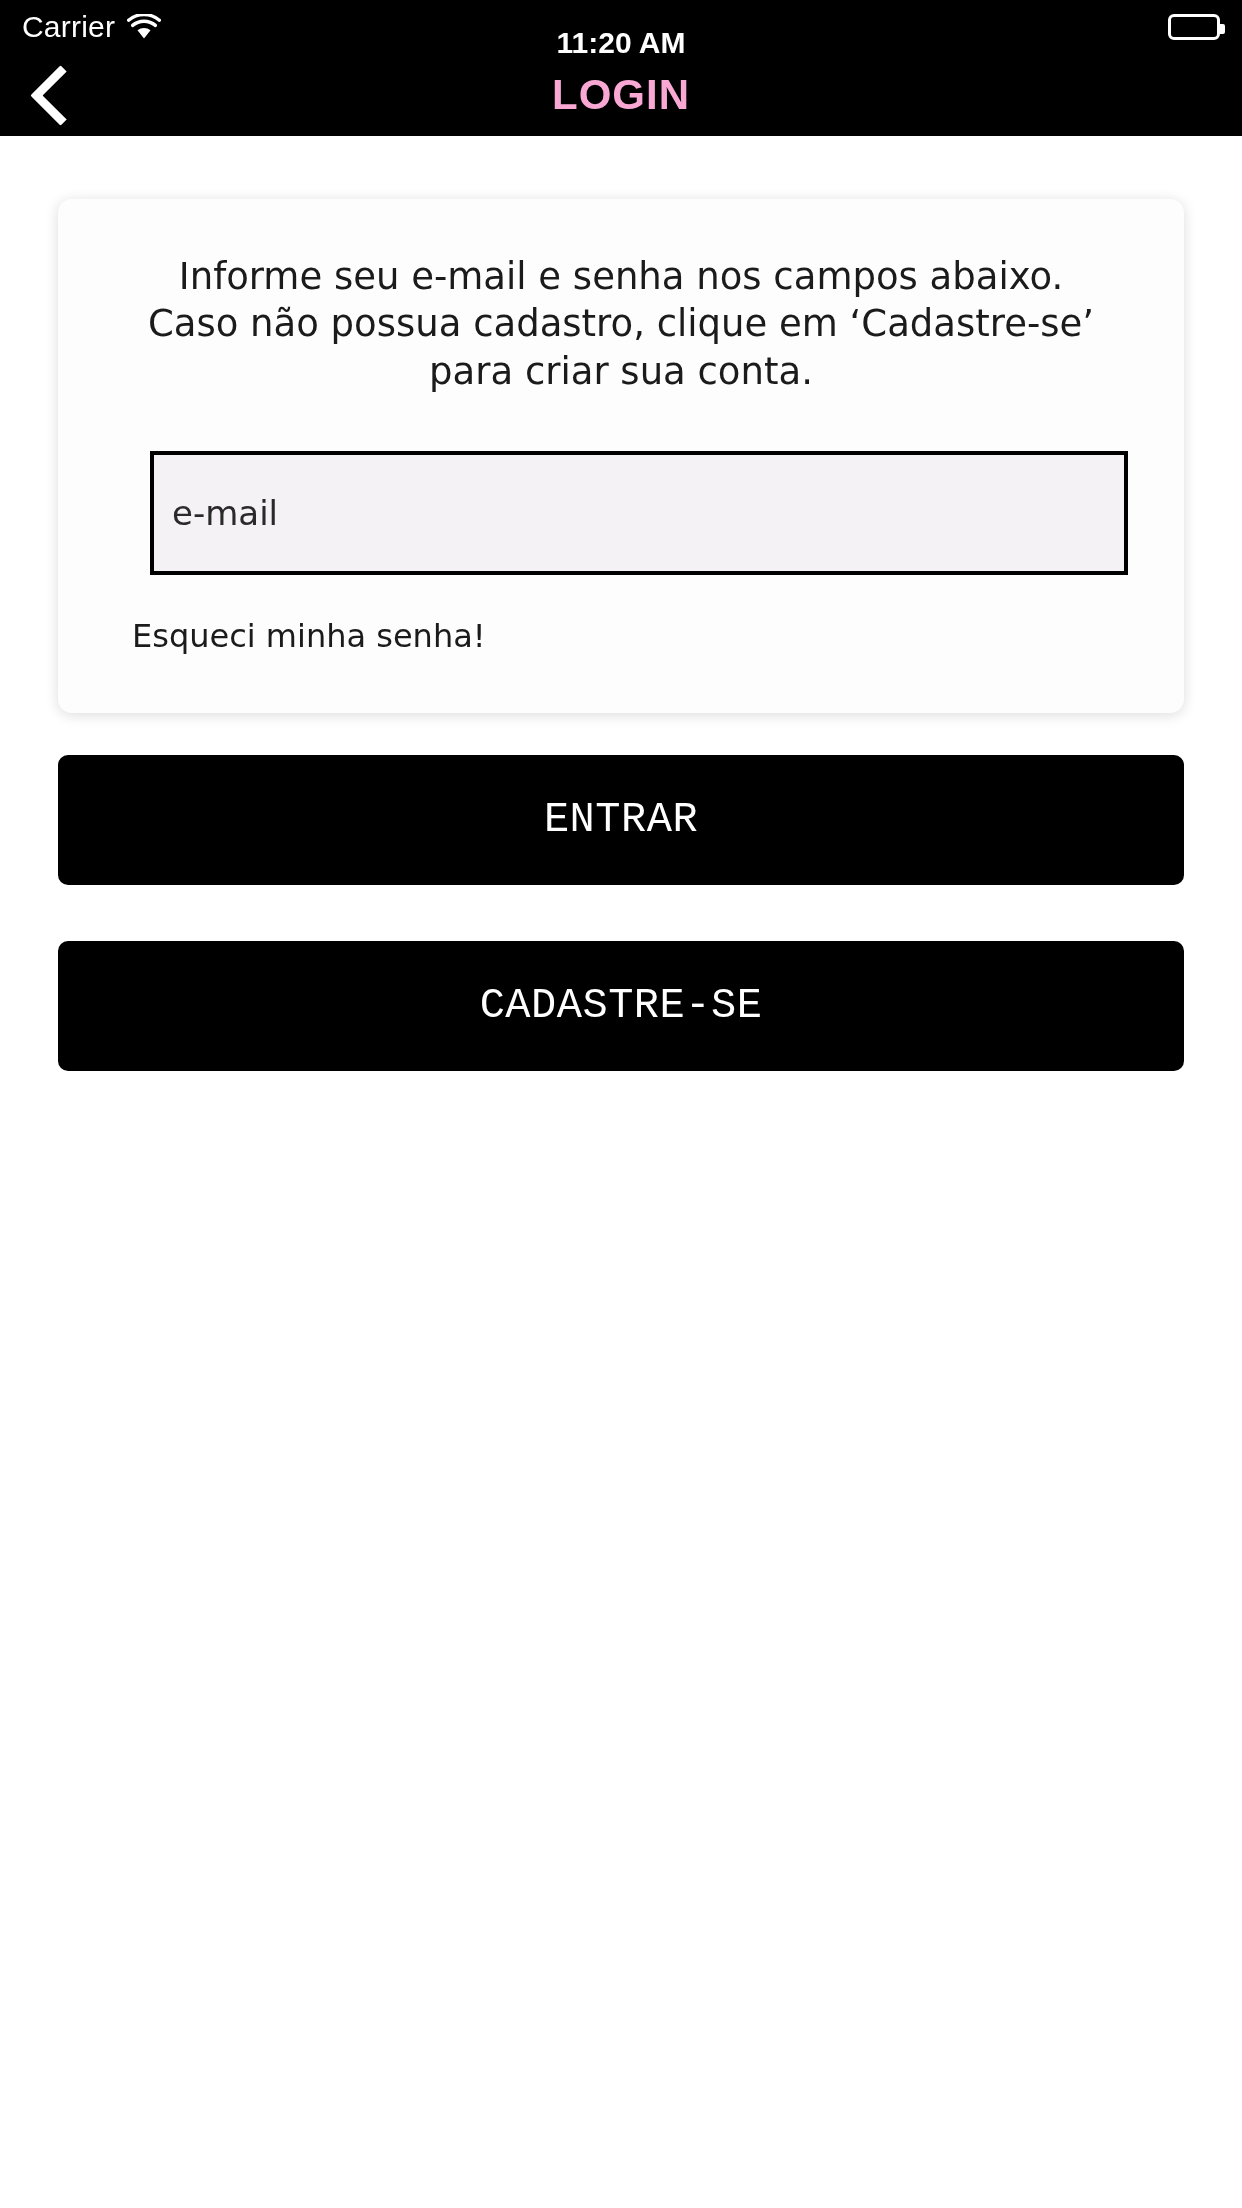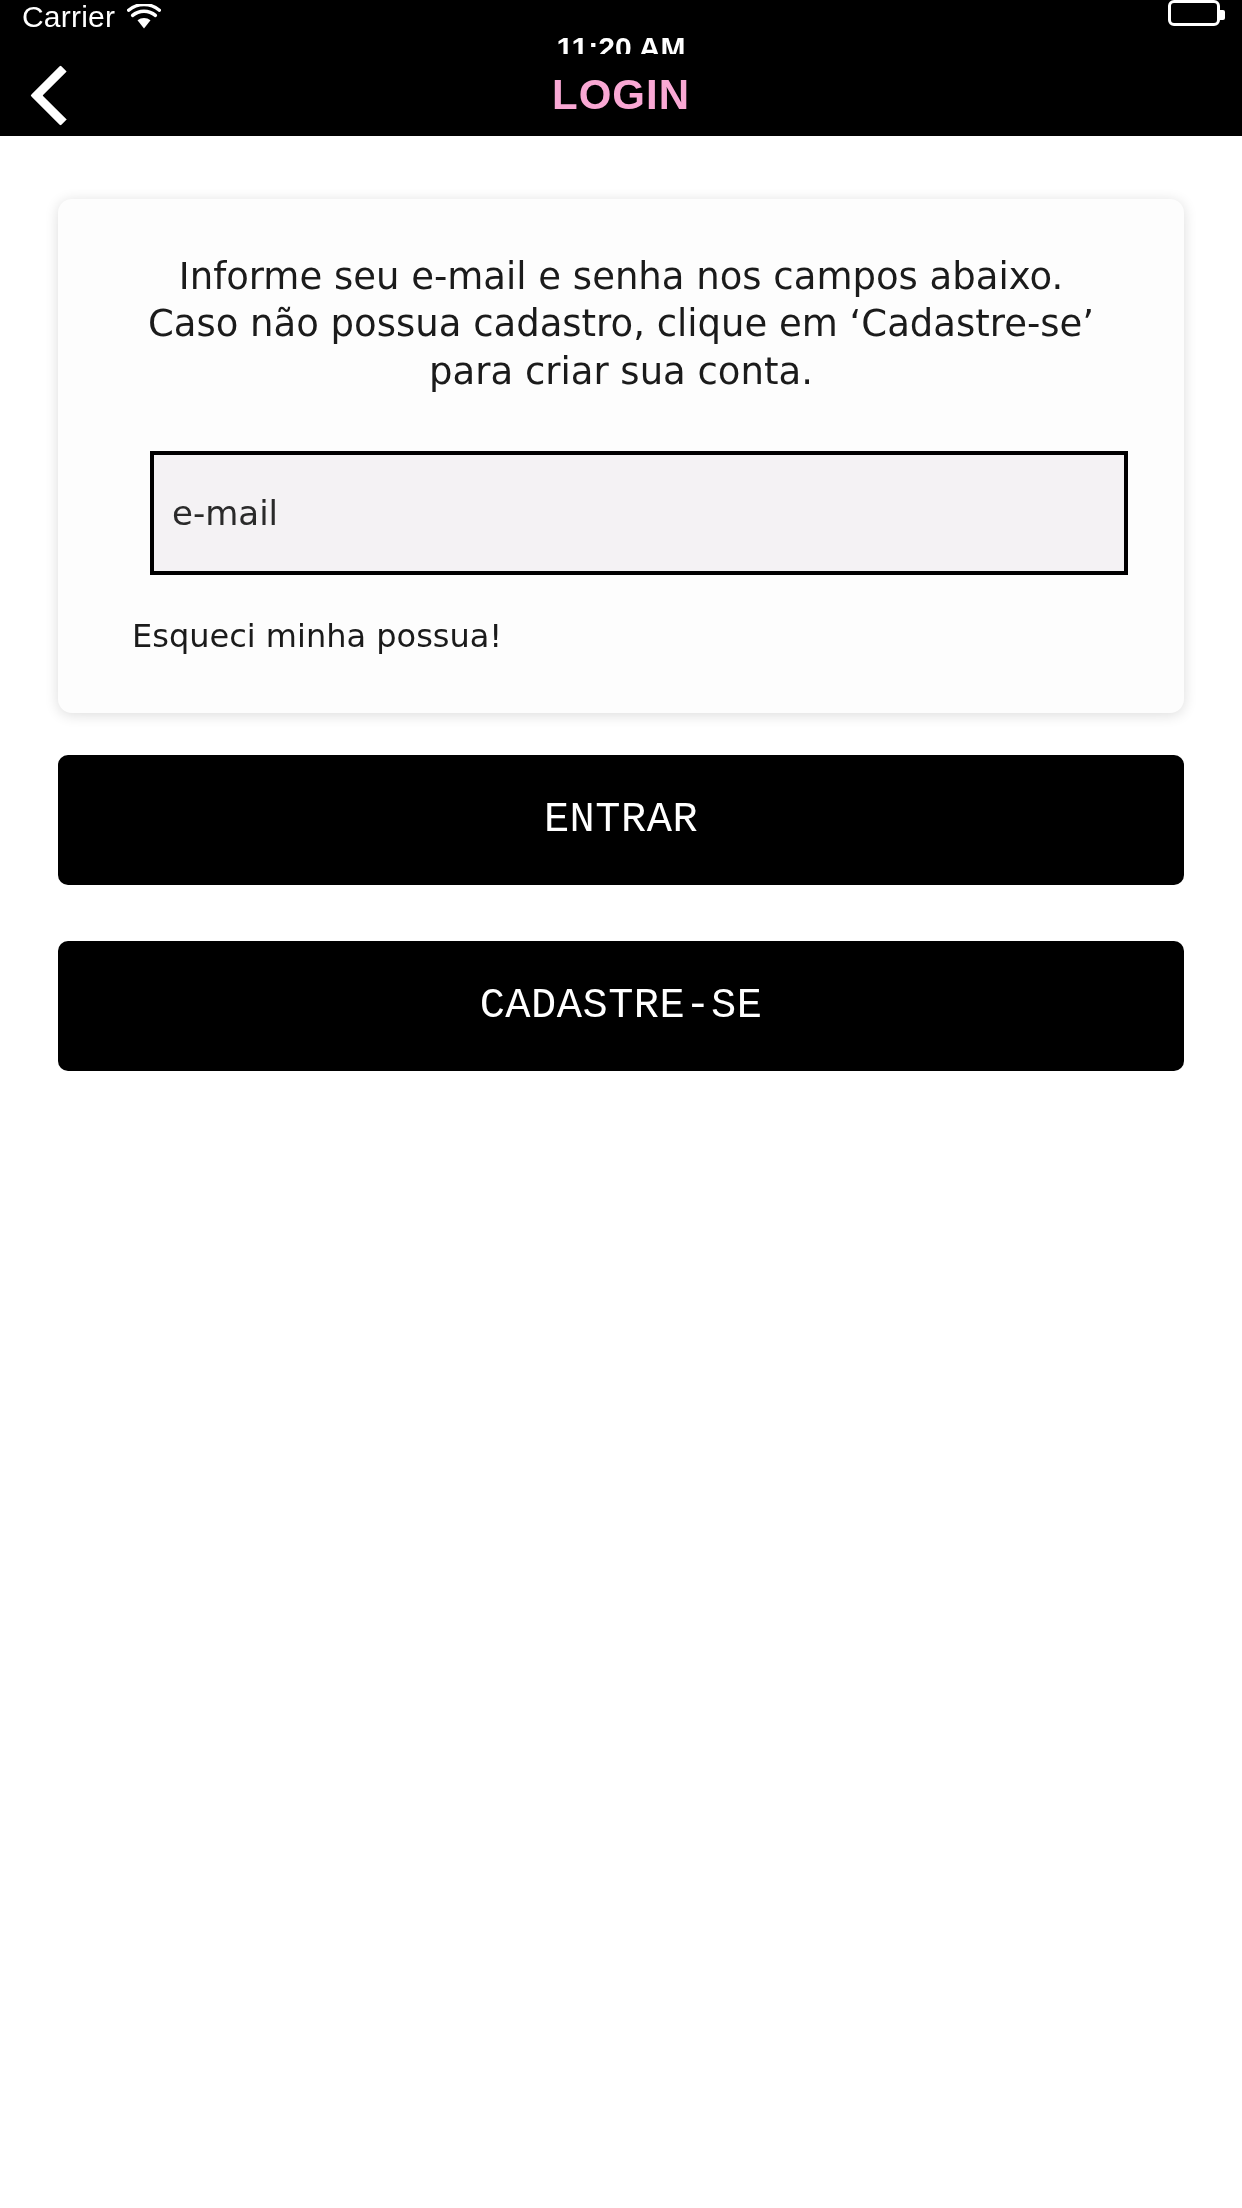--- a/index.html
+++ b/index.html
@@ -13,21 +13,21 @@
     font-family: "Liberation Sans", sans-serif;
     overflow: hidden;
   }
 
   
   .status-bar {
     height: 54px;
     background: #000000;
     color: #ffffff;
     display: flex;
-    align-items: flex-start;
+    align-items: center;
     padding: 0 22px;
     box-sizing: border-box;
     position: relative;
   }
   .status-left {
     display: flex;
     align-items: center;
     gap: 12px;
   }
   .carrier-label {
@@ -209,19 +209,19 @@
 </div>
 
 <div class="content">
 
   <div class="card">
     <p class="intro-text">Informe seu e-mail e senha nos campos abaixo. Caso não possua cadastro, clique em ‘Cadastre-se’ para criar sua conta.</p>
 
     <input class="field" type="text" placeholder="e-mail" style="">
 
 
-    <span class="forgot-link">Esqueci minha possua!</span>
+    <span class="forgot-link">Esqueci minha senha!</span>
   </div>
 
   <div class="btn btn-enter">ENTRAR</div>
   <div class="btn btn-signup">CADASTRE-SE</div>
 
 </div>
 
 </body></html>

